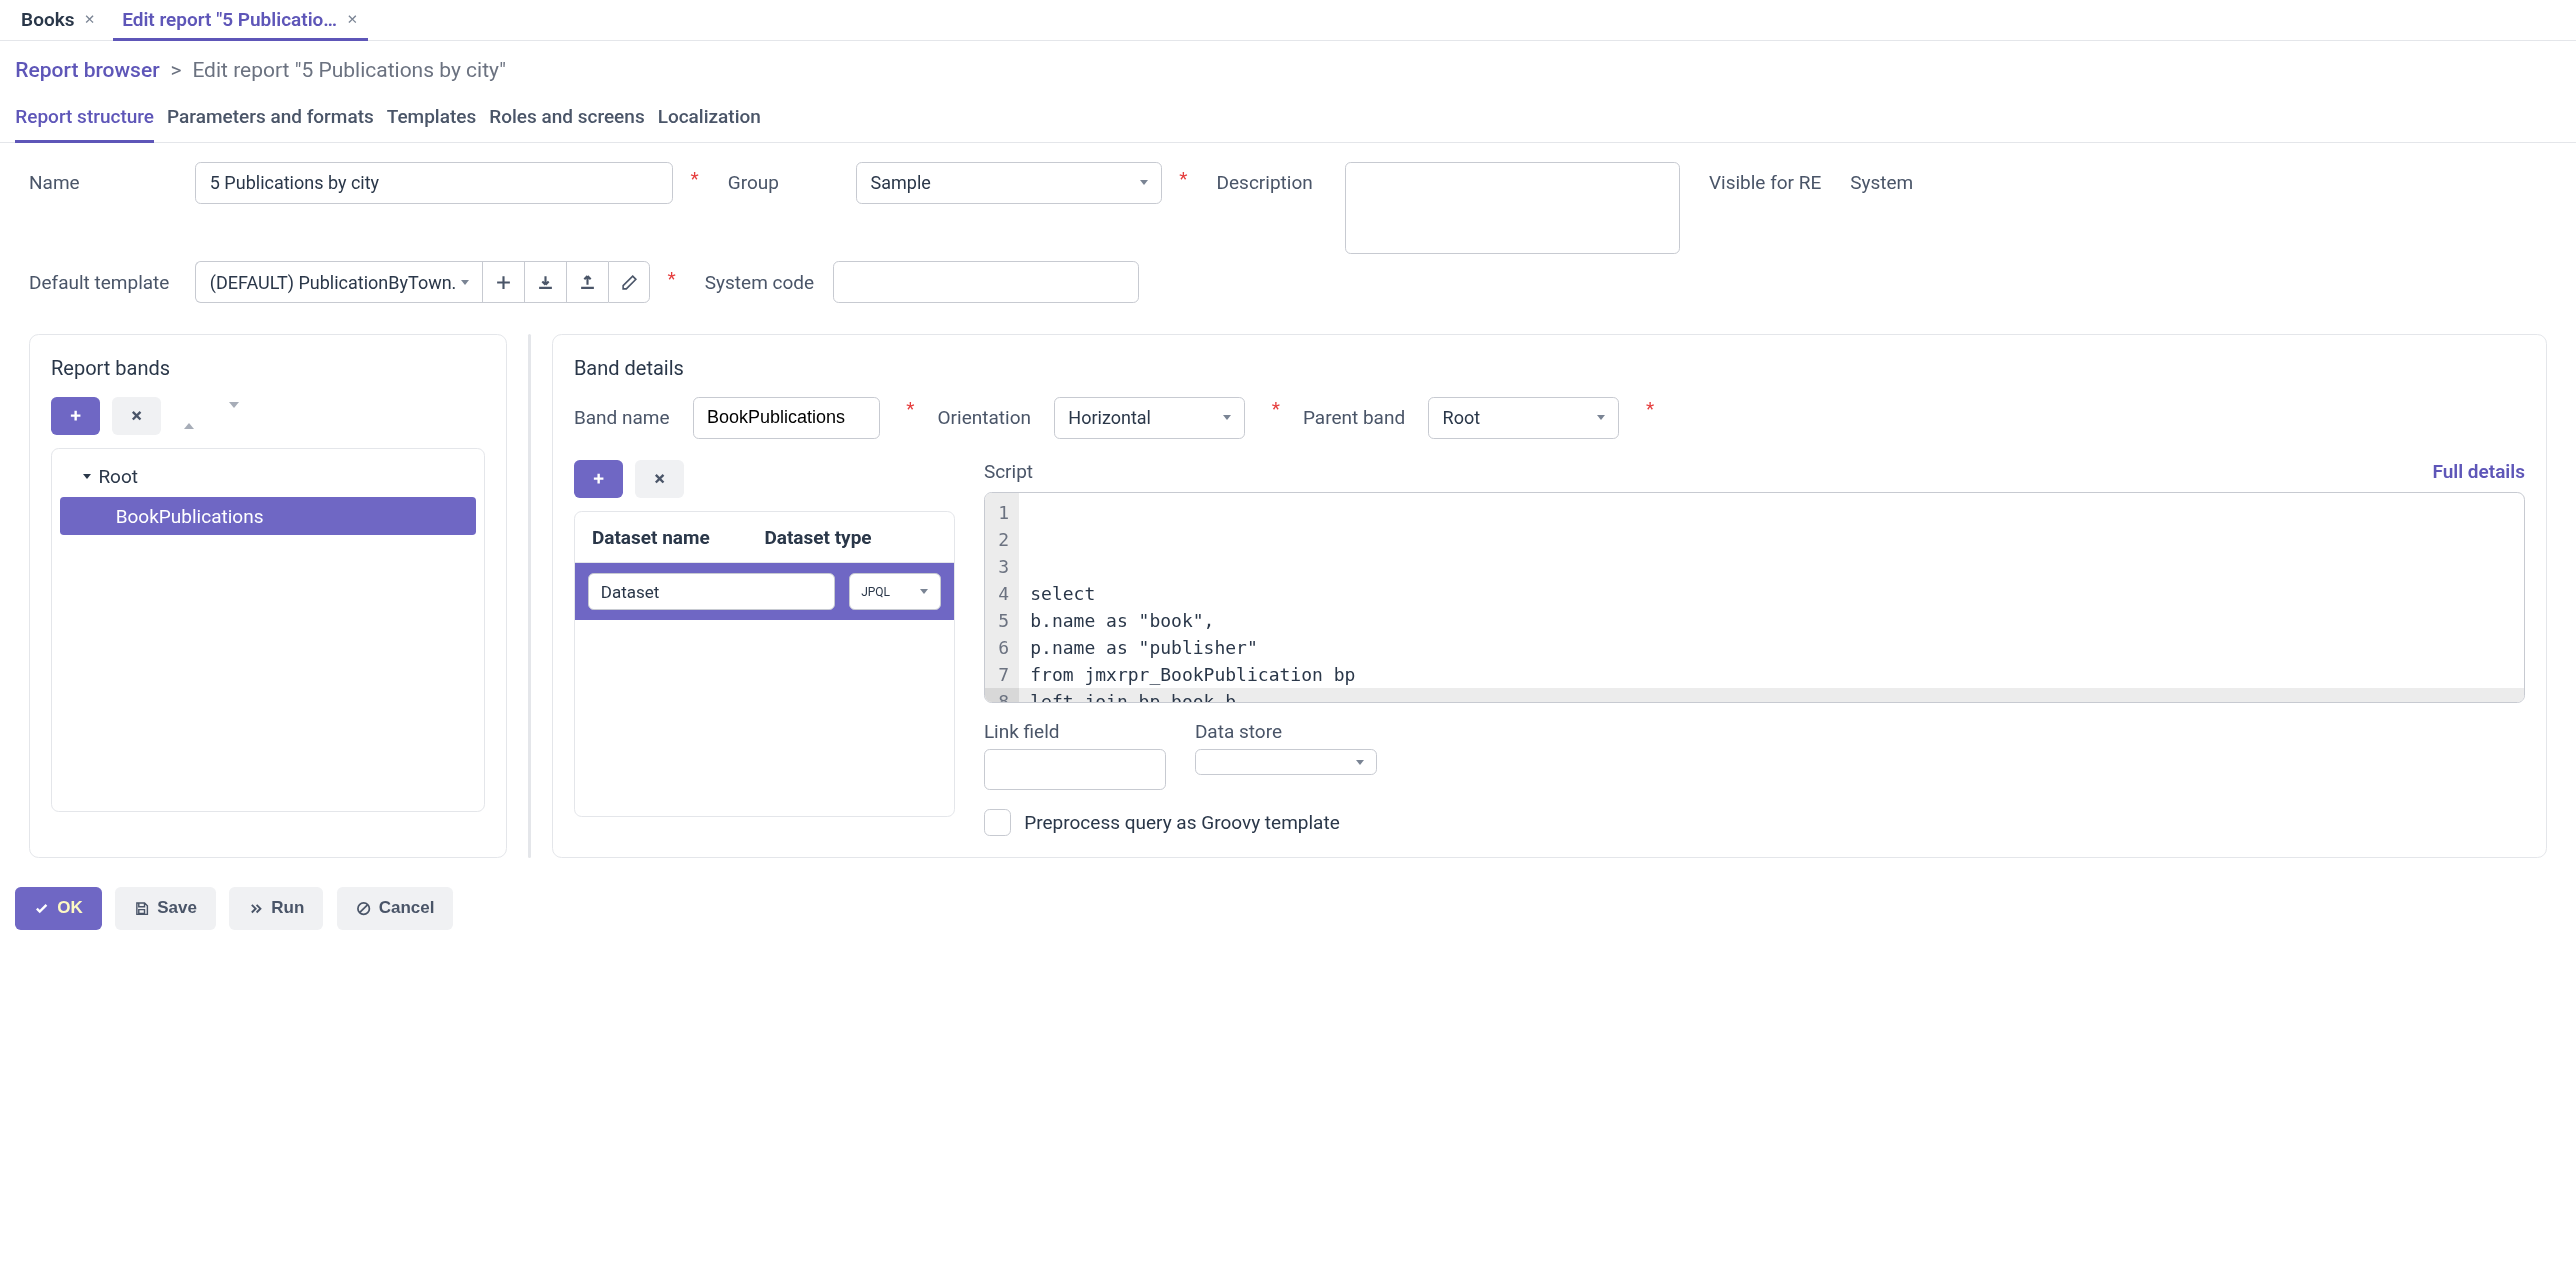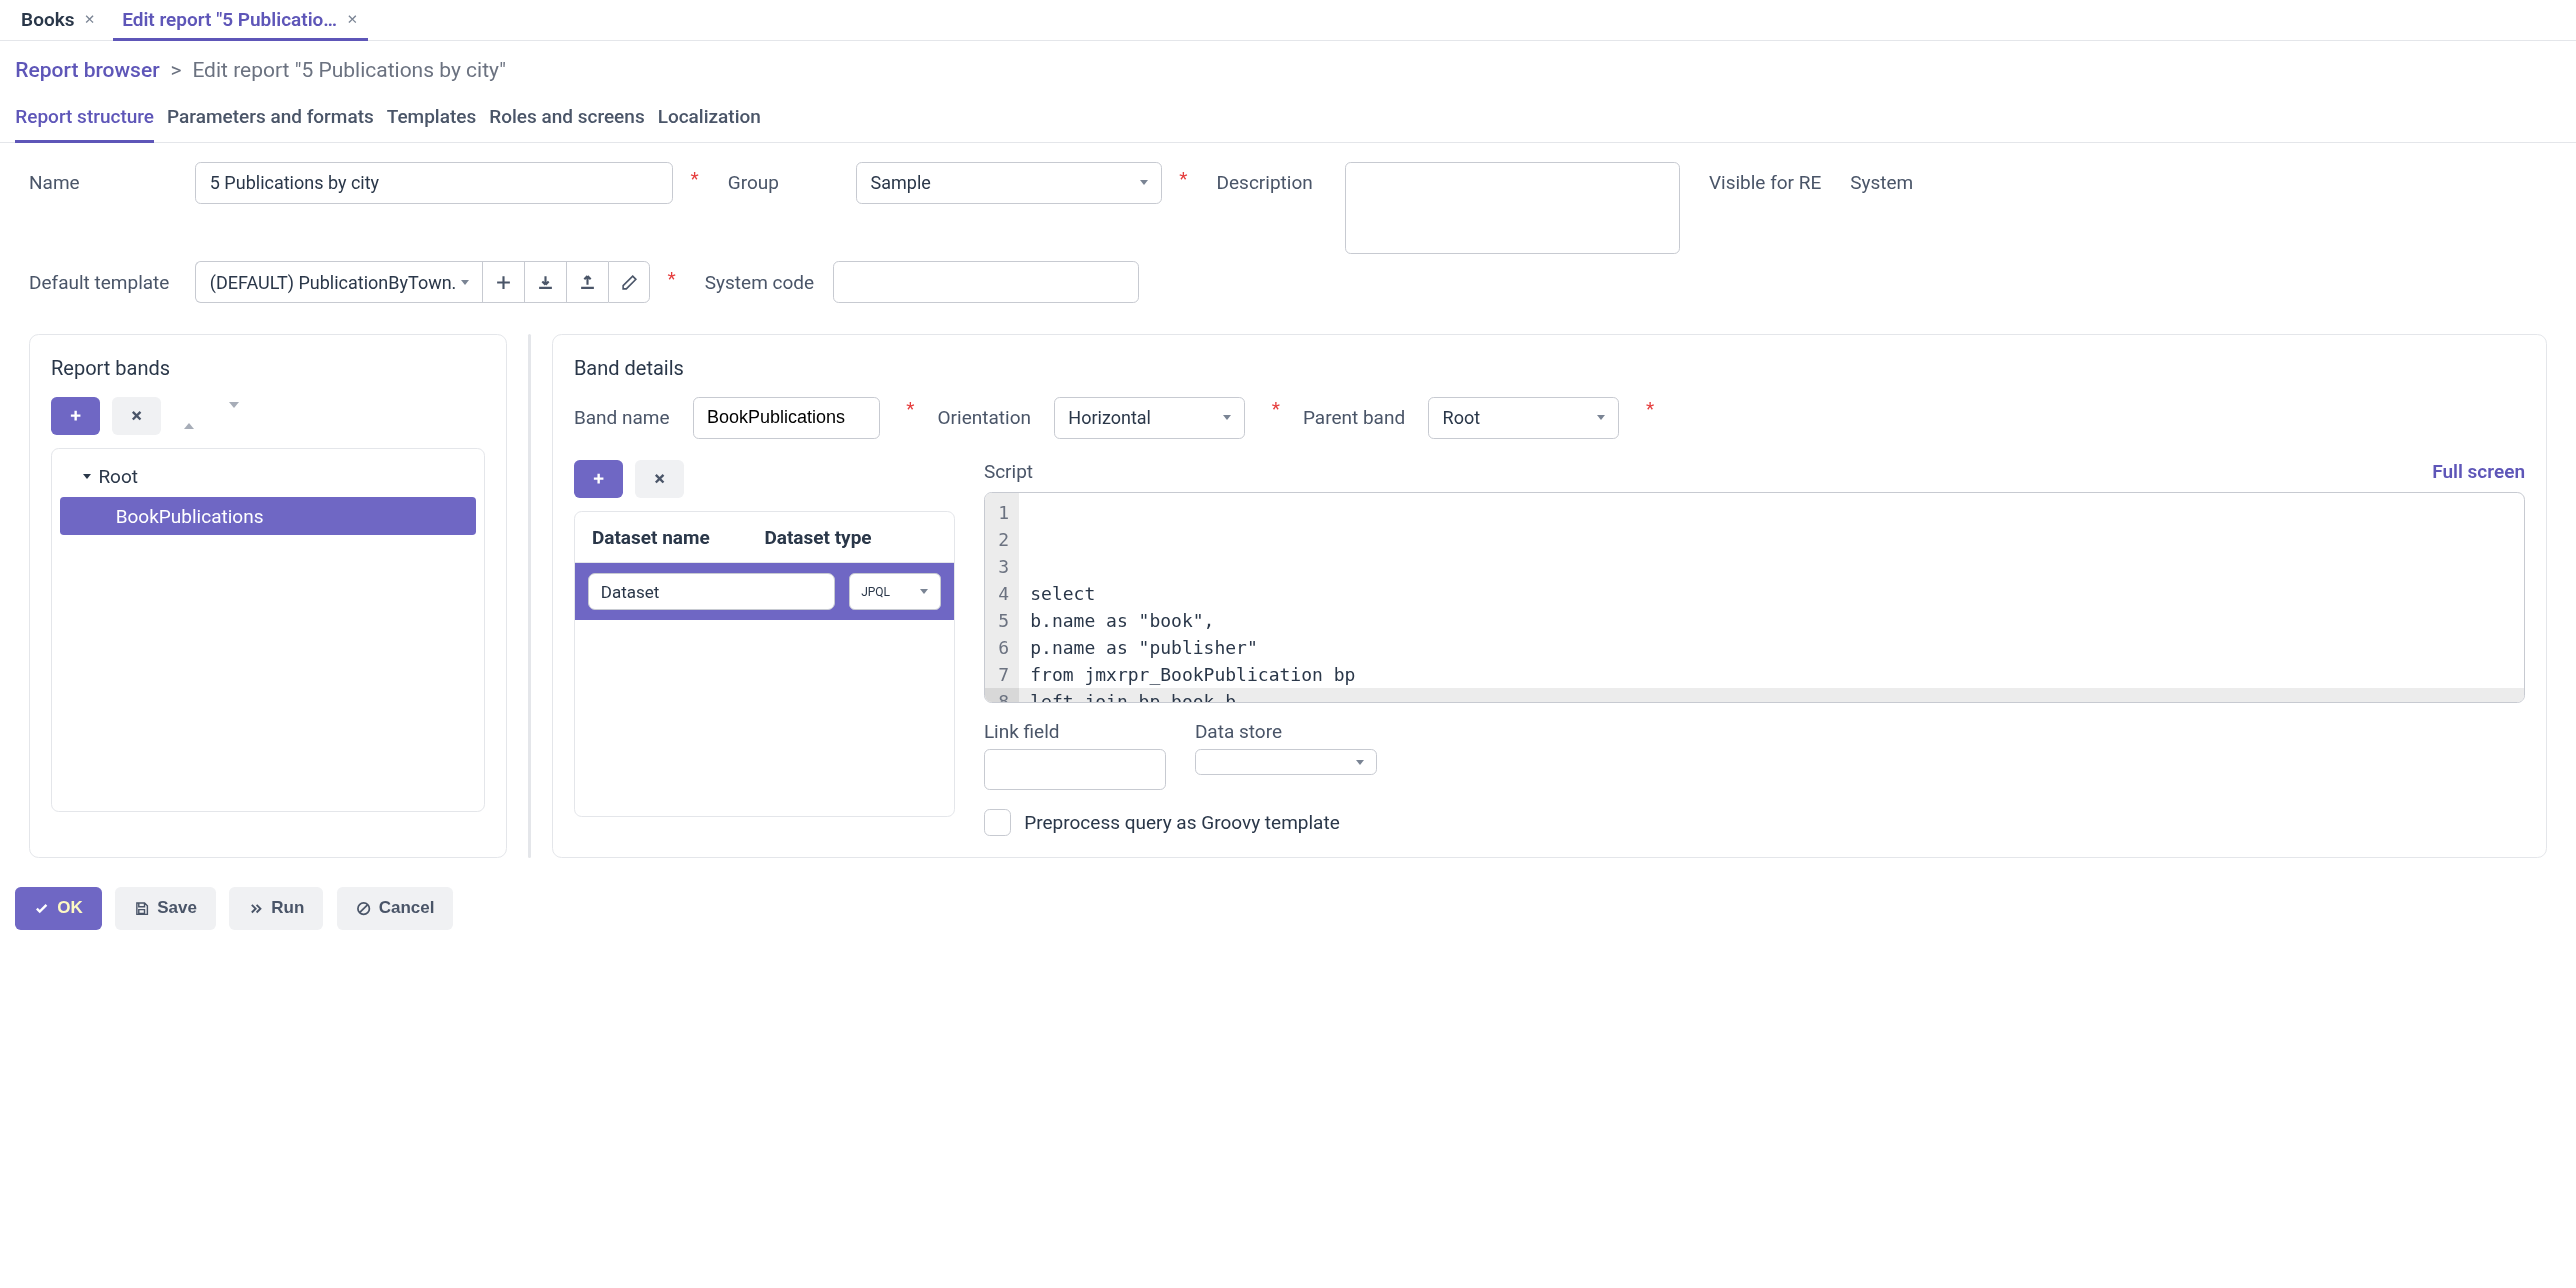--- a/index.html
+++ b/index.html
@@ -291,21 +291,21 @@
     border-bottom: 1px solid var(--border-light);
   }
   .dataset-header > div:first-child { flex: 1; }
   .dataset-header > div:last-child { flex: 1; }
   .dataset-row {
     display: flex;
     padding: 9.6px 13.4px;
     gap: 13.4px;
     background: var(--accent-light);
   }
-  .dataset-row .input { flex: 1; width: auto; padding: 7.7px 11.5px; font-size: 17px; border-radius: 7px; }
+  .dataset-row .input { flex: 1; width: auto; padding: 7.7px 11.5px; font-size: 17px; }
   .dataset-row .select { flex: 1; width: auto; padding: 7.7px 11.5px; font-size: 12px; }
 
   .script-head {
     display: flex;
     justify-content: space-between;
     align-items: center;
     margin-bottom: 9.6px;
   }
   .script-head .label { color: var(--text-muted); }
   .link { color: var(--accent); font-weight: 600; cursor: pointer; }
@@ -542,21 +542,21 @@
               <span>JPQL</span>
               <span class="chev-down"></span>
             </div>
           </div>
         </div>
       </div>
 
       <div class="script-col">
         <div class="script-head">
           <span class="label">Script</span>
-          <span class="link">Full screen</span>
+          <span class="link">Full details</span>
         </div>
         <div class="code-editor">
           <div class="gutter">
             <div class="ln">1</div>
               <div class="ln">2</div>
               <div class="ln">3</div>
               <div class="ln">4</div>
               <div class="ln">5</div>
               <div class="ln">6</div>
               <div class="ln">7</div>

